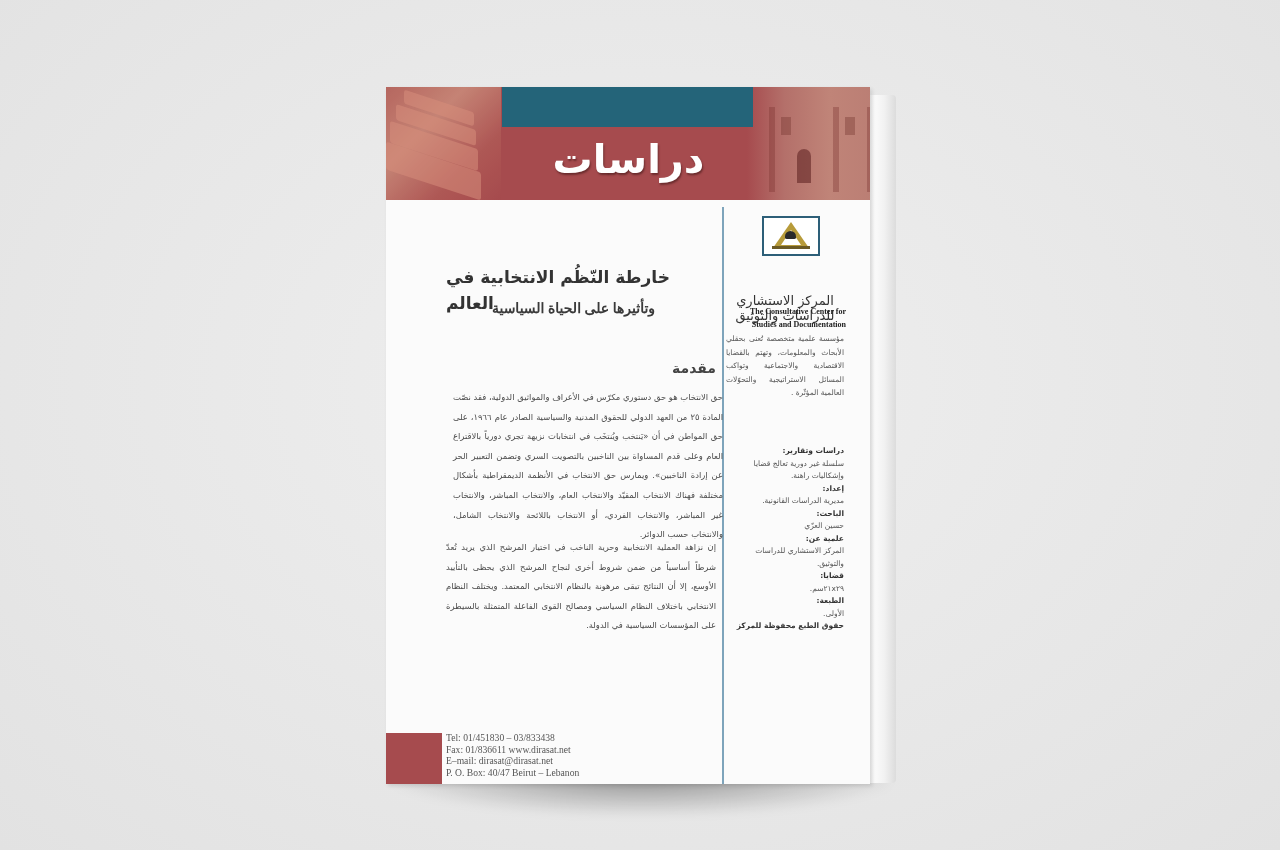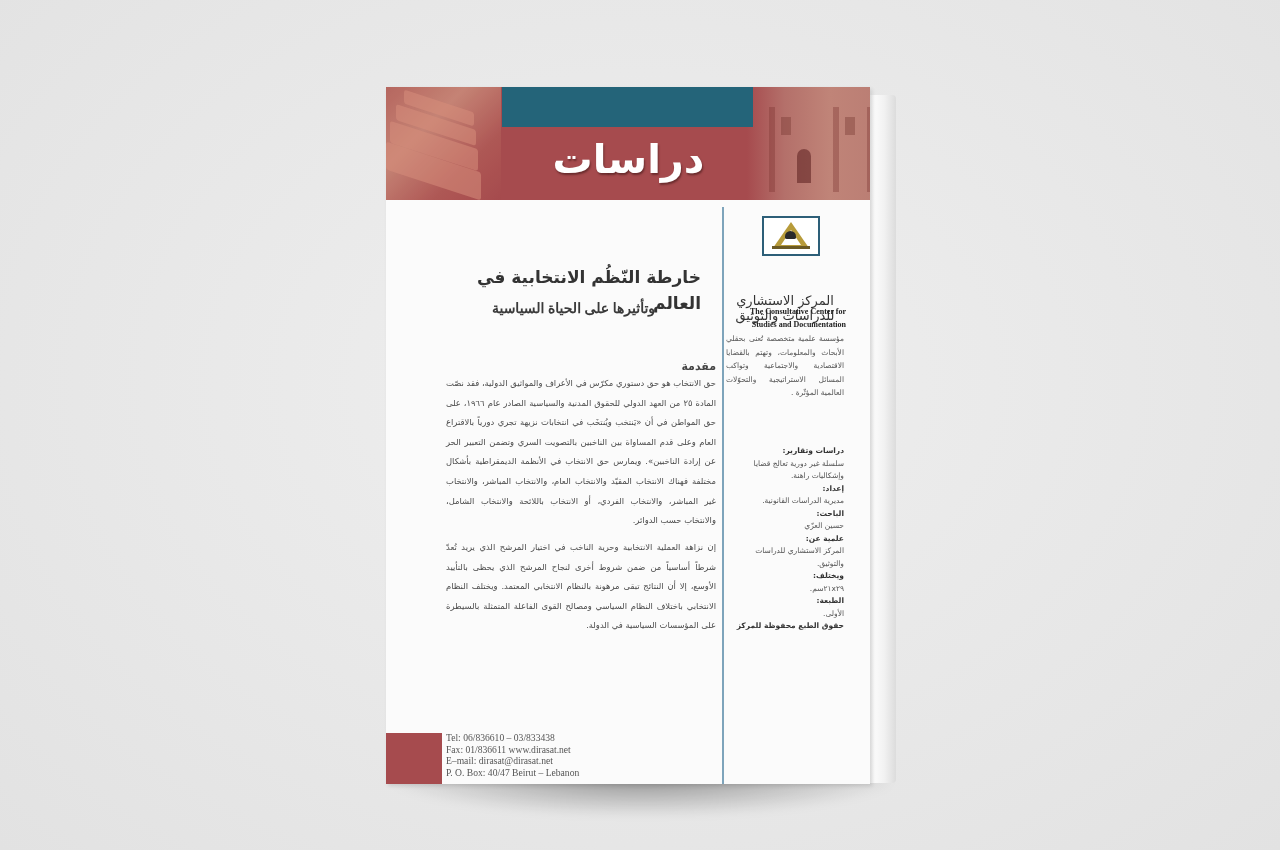--- a/index.html
+++ b/index.html
@@ -142,39 +142,39 @@
   .meta .rights { font-weight: bold; color: #333; }
   .main {
     position: absolute;
     left: 60px; top: 113px;
     width: 270px;
     direction: rtl; text-align: right;
   }
   .title1 {
     position: absolute; left: 0; top: 64px; width: 255px;
     font-family: "DejaVu Sans", sans-serif; font-weight: bold;
-    font-size: 17px; line-height: 26px; color: #333; text-align: right;
+    font-size: 17px; line-height: 26px; color: #333; text-align: left;
   }
   .title2 {
     position: absolute; left: 0; top: 98px; width: 255px;
     font-family: Liberation Serif, serif; font-weight: bold;
     font-size: 14px; line-height: 22px; color: #3a3a3a; text-align: center;
   }
   .intro-h {
     position: absolute; right: 0; top: 160px;
     font-family: "DejaVu Sans", sans-serif; font-weight: bold;
-    font-size: 11px; color: #444;
+    font-size: 14px; color: #444;
   }
   .para {
     position: absolute; left: 0; width: 270px;
     font-family: "DejaVu Sans", sans-serif;
     font-size: 8.4px; line-height: 19.6px; color: #4a4a4a;
     text-align: justify; text-align-last: right;
   }
-  .p1 { top: 174px; }
+  .p1 { top: 188px; margin-left: 7px; }
   .p2 { top: 338px; }
   .footer-red {
     position: absolute; left: 0; top: 646px;
     width: 56px; height: 51px;
     background: #a64b4e;
   }
   .footer-text {
     position: absolute; left: 60px; top: 645px;
     font-family: "Liberation Serif", serif;
     font-size: 9.6px; line-height: 11.6px; color: #555;
@@ -230,37 +230,37 @@
       <div class="desc">مؤسسة علمية متخصصة تُعنى بحقلي الأبحاث والمعلومات، وتهتم بالقضايا الاقتصادية والاجتماعية وتواكب المسائل الاستراتيجية والتحوّلات العالمية المؤثّرة .</div>
       <div class="meta">
         <div class="lbl">دراسات وتقارير:</div>
         <div>سلسلة غير دورية تعالج قضايا وإشكاليات راهنة.</div>
         <div class="lbl">إعداد:</div>
         <div>مديرية الدراسات القانونية.</div>
         <div class="lbl">الباحث:</div>
         <div>حسين العزّي</div>
         <div class="lbl">علمية عن:</div>
         <div>المركز الاستشاري للدراسات والتوثيق.</div>
-        <div class="lbl">ويختلف:</div>
+        <div class="lbl">قضايا:</div>
         <div>٢١x٢٩سم.</div>
         <div class="lbl">الطبعة:</div>
         <div>الأولى.</div>
         <div class="rights">حقوق الطبع محفوظة للمركز</div>
       </div>
     </div>
 
     <div class="main">
       <div class="title1">خارطة النّظُم الانتخابية في العالم</div>
       <div class="title2">وتأثيرها على الحياة السياسية</div>
       <div class="intro-h">مقدمة</div>
       <div class="para p1">حق الانتخاب هو حق دستوري مكرّس في الأعراف والمواثيق الدولية، فقد نصّت المادة ٢٥ من العهد الدولي للحقوق المدنية والسياسية الصادر عام ١٩٦٦، على حق المواطن في أن «يَنتخب ويُنتخَب في انتخابات نزيهة تجري دورياً بالاقتراع العام وعلى قدم المساواة بين الناخبين بالتصويت السري وتضمن التعبير الحر عن إرادة الناخبين». ويمارس حق الانتخاب في الأنظمة الديمقراطية بأشكال مختلفة فهناك الانتخاب المقيّد والانتخاب العام، والانتخاب المباشر، والانتخاب غير المباشر، والانتخاب الفردي، أو الانتخاب باللائحة والانتخاب الشامل، والانتخاب حسب الدوائر.</div>
       <div class="para p2">إن نزاهة العملية الانتخابية وحرية الناخب في اختيار المرشح الذي يريد تُعدّ شرطاً أساسياً من ضمن شروط أخرى لنجاح المرشح الذي يحظى بالتأييد الأوسع، إلا أن النتائج تبقى مرهونة بالنظام الانتخابي المعتمد. ويختلف النظام الانتخابي باختلاف النظام السياسي ومصالح القوى الفاعلة المتمثلة بالسيطرة على المؤسسات السياسية في الدولة.</div>
     </div>
 
     <div class="footer-red"></div>
     <div class="footer-text">
-      <div>Tel: 06/836610 – 03/833438</div>
+      <div>Tel: 01/451830 – 03/833438</div>
       <div>Fax: 01/836611 www.dirasat.net</div>
       <div>E–mail: dirasat@dirasat.net</div>
       <div>P. O. Box: 40/47 Beirut – Lebanon</div>
     </div>
   </div>
 </div>
 
 </body></html>

